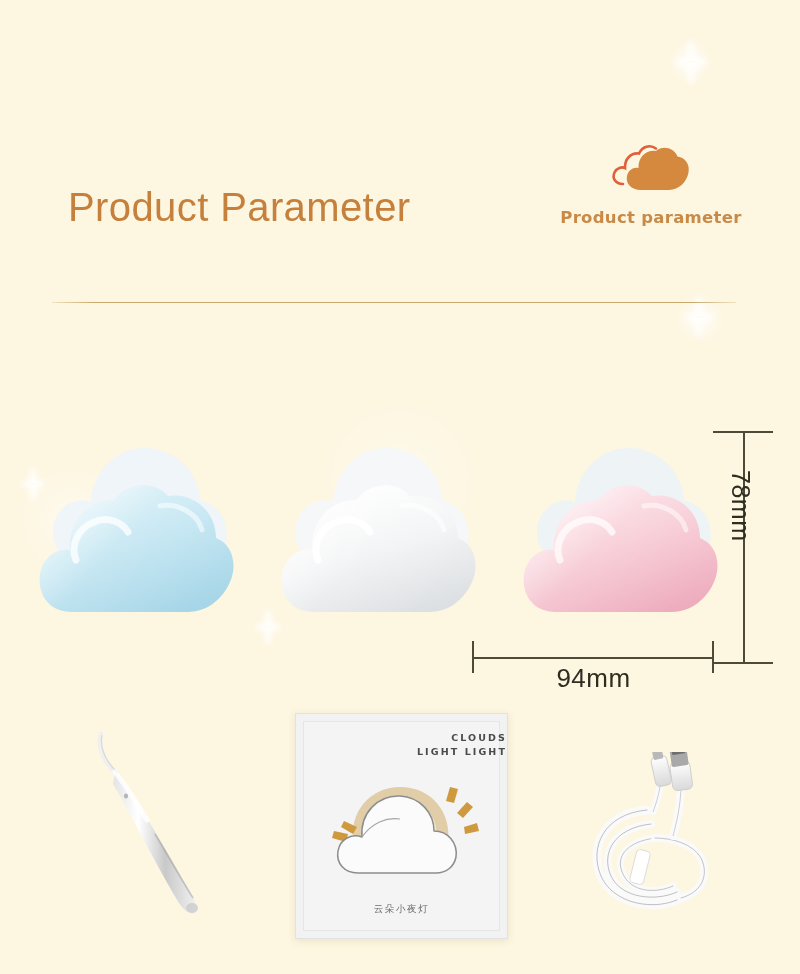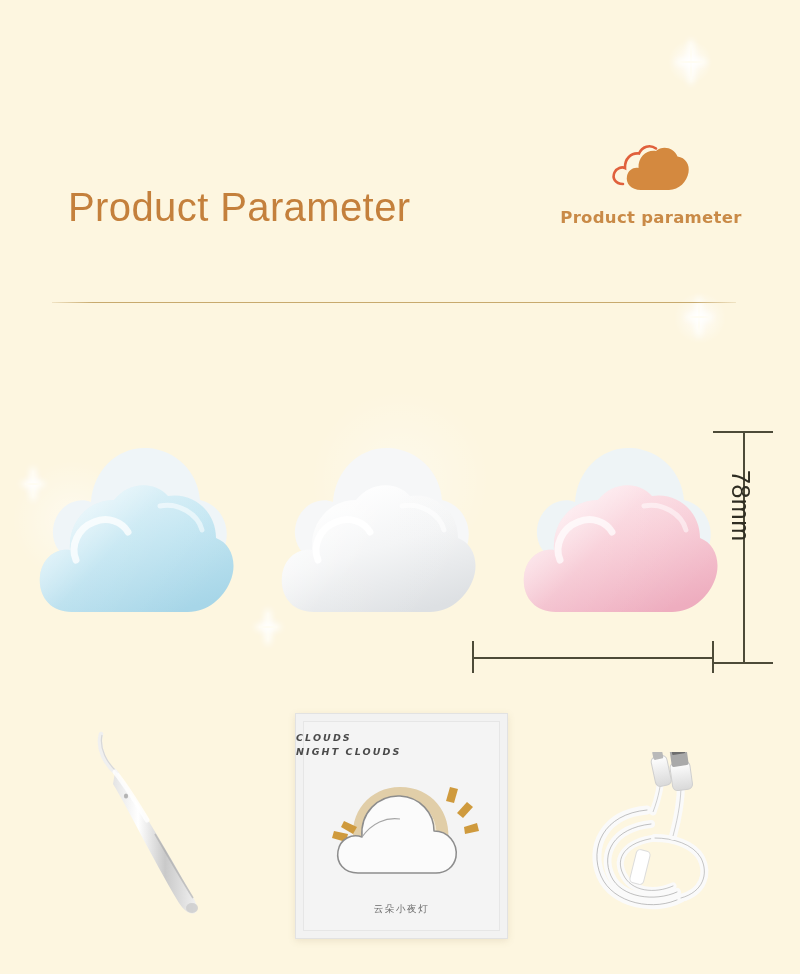--- a/index.html
+++ b/index.html
@@ -60,23 +60,23 @@
   .acc{position:absolute;}
   .hook{left:95px;top:722px;width:150px;height:215px;}
   .cable{left:585px;top:752px;width:175px;height:175px;}
 
   
   .box{position:absolute;left:295px;top:713px;width:211px;height:224px;
        background:#f2f2f2;border:1px solid #e2e2e2;
        box-shadow:0 2px 7px rgba(150,130,90,.16);}
   .box-inner{position:absolute;left:7px;top:7px;right:7px;bottom:7px;
              border:1px solid #e6e6e6;background:#f4f4f4;}
-  .box-title{position:absolute;left:0;top:17px;width:100%;text-align:left;
+  .box-title{position:absolute;left:0;top:17px;width:100%;text-align:right;
              font-size:9.5px;line-height:14px;letter-spacing:2.1px;color:#4a4a4a;
-             font-weight:700;font-family:"DejaVu Sans",sans-serif;font-style:italic;}
+             font-weight:700;font-family:"DejaVu Sans",sans-serif;}
   .box-art{position:absolute;left:28px;top:55px;width:155px;height:120px;}
   .box-sub{position:absolute;left:0;bottom:22px;width:100%;text-align:center;
            font-size:9.5px;letter-spacing:1.6px;color:#6a6a6a;
            font-family:"DejaVu Sans",sans-serif;margin-top:25px;}
 </style>
 </head>
 <body>
 
 <div class="page">
 
@@ -203,20 +203,21 @@
   </div>
 
   <div class="dim-v-cap-t"></div>
   <div class="dim-v"></div>
   <div class="dim-v-cap-b"></div>
   <div class="dim-v-label">78mm</div>
 
   <div class="dim-h-cap-l"></div>
   <div class="dim-h"></div>
   <div class="dim-h-cap-r"></div>
+  <div class="dim-h-label">94mm</div>
 
   <div class="acc hook">
     <svg width="150" height="215" viewBox="0 0 150 215">
       <defs>
         <linearGradient id="hookg" x1="0" y1="0" x2="1" y2="0">
           <stop offset="0" stop-color="#e4e4e4"></stop>
             <stop offset="0.3" stop-color="#ffffff"></stop>
           <stop offset="0.62" stop-color="#c9c9c9"></stop>
             <stop offset="1" stop-color="#f2f2f2"></stop>
         </linearGradient>
@@ -271,21 +272,21 @@
         <rect x="91.5" y="-5" width="10" height="4" rx="1" fill="#d6d6d6"></rect>
       </g>
     </svg>
   </div>
 
   <div class="box">
     <div class="box-inner"></div>
 
     <div class="box-title">
       <div>CLOUDS</div>
-      <div>NIGHT CLOUDS</div>
+      <div>LIGHT LIGHT</div>
     </div>
 
     <div class="box-art">
       <svg width="155" height="120" viewBox="0 0 155 120">
 
         <path d="M30 74 C24 44 46 18 76 18 C108 18 128 44 124 74 L112 74
                  C116 48 100 30 76 30 C52 30 38 50 42 74 Z" fill="#ddc79a" opacity=".85"></path>
         <path d="M42 74 C38 50 52 30 76 30 C100 30 116 48 112 74 Z" fill="#f1e4c4" opacity=".8"></path>
 
         <g fill="#cf9a3d">

